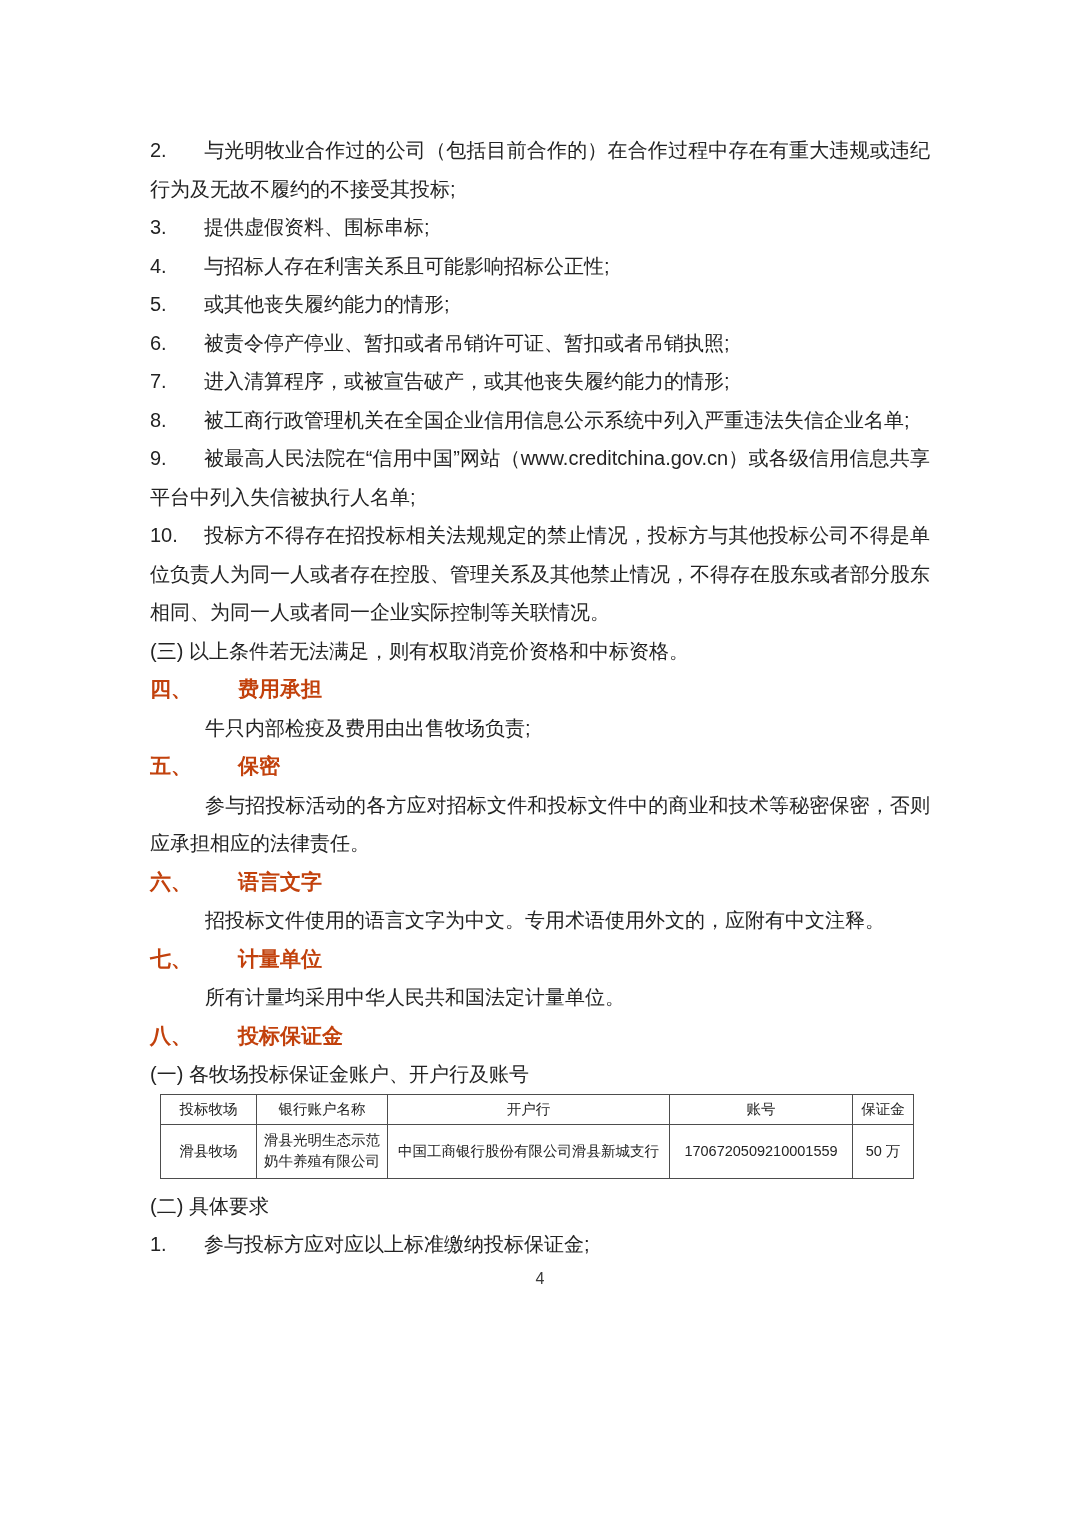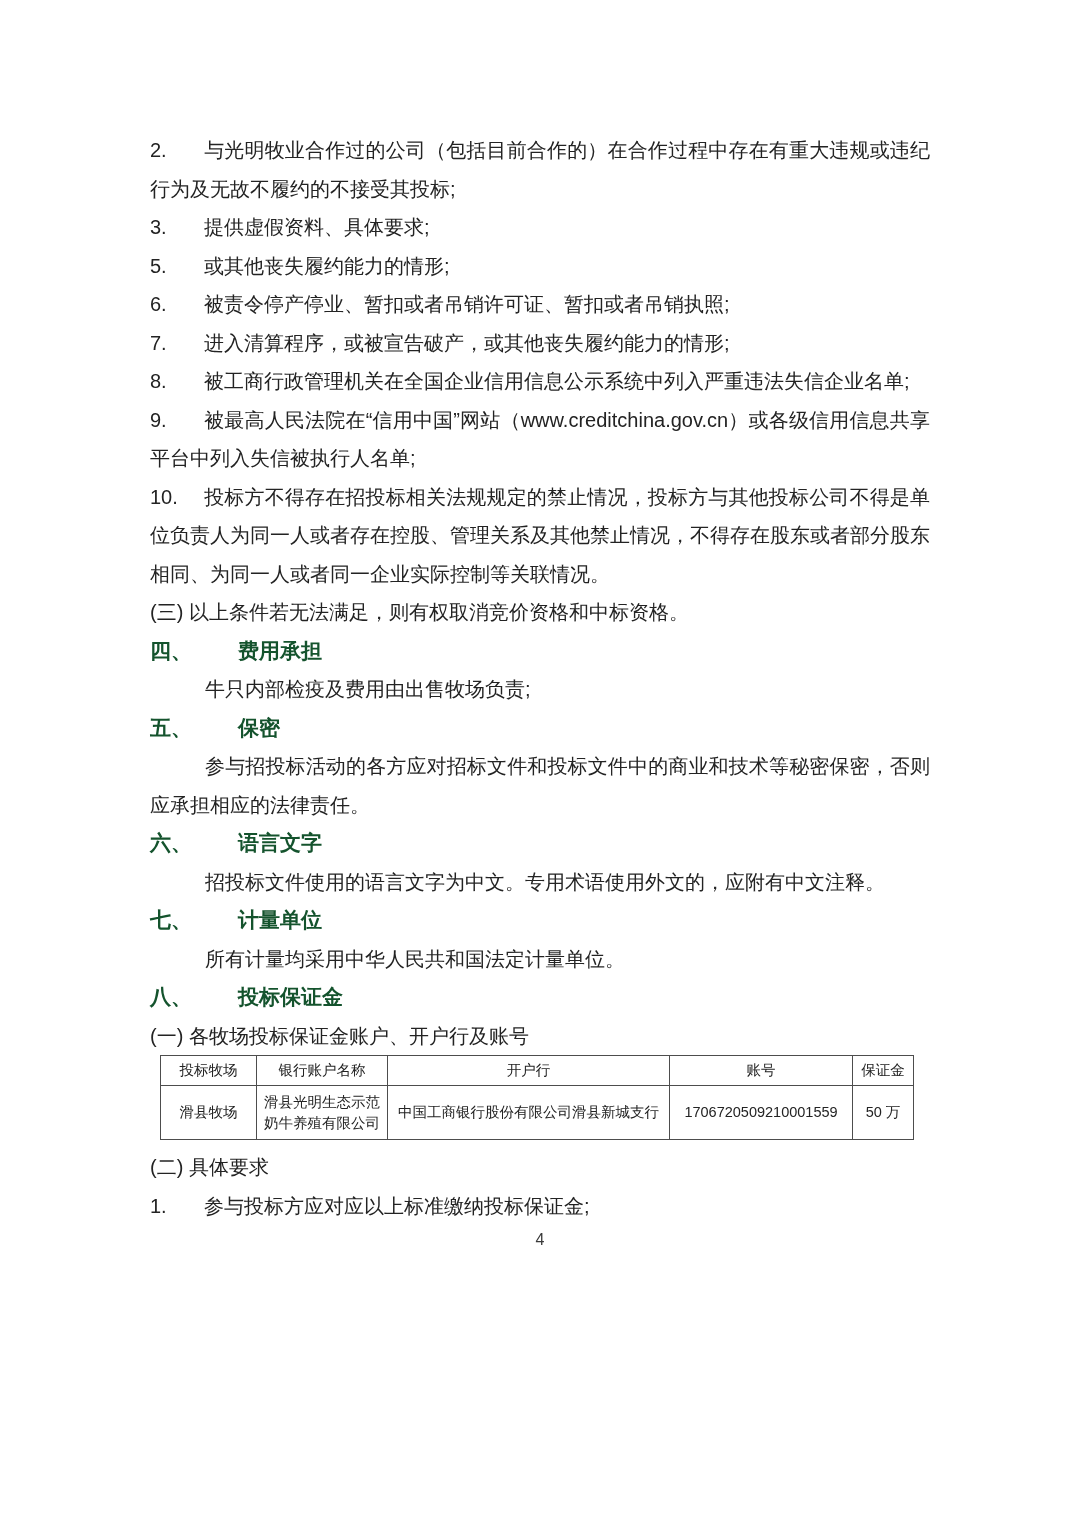--- a/index.html
+++ b/index.html
@@ -25,21 +25,21 @@
   }
   .num {
     display:inline-block;
     min-width:54px;
   }
   h3.sec {
     margin:0;
     font-size:21px;
     line-height:38.5px;
     font-weight:700;
-    color:#14532d;
+    color:#c2410c;
     text-align:left;
   }
   .sec-num { display:inline-block; min-width:88px; }
   p.indent { text-indent:55px; }
   table.deposit {
     border-collapse:collapse;
     table-layout:fixed;
     width:753px;
     margin:0 0 0 10px;
     font-size:14.5px;
@@ -65,21 +65,22 @@
     color:#3a3a3a;
   }
 </style>
 </head>
 <body>
 
 <div class="page">
   <div class="content">
 
     <p><span class="num">2.</span><span>与光明牧业合作过的公司（包括目前合作的）在合作过程中存在有重大违规或违纪行为及无故不履约的不接受其投标;</span></p>
-    <p><span class="num">3.</span><span>提供虚假资料、具体要求;</span></p>
+    <p><span class="num">3.</span><span>提供虚假资料、围标串标;</span></p>
+    <p><span class="num">4.</span><span>与招标人存在利害关系且可能影响招标公正性;</span></p>
     <p><span class="num">5.</span><span>或其他丧失履约能力的情形;</span></p>
     <p><span class="num">6.</span><span>被责令停产停业、暂扣或者吊销许可证、暂扣或者吊销执照;</span></p>
     <p><span class="num">7.</span><span>进入清算程序，或被宣告破产，或其他丧失履约能力的情形;</span></p>
     <p><span class="num">8.</span><span>被工商行政管理机关在全国企业信用信息公示系统中列入严重违法失信企业名单;</span></p>
     <p><span class="num">9.</span><span>被最高人民法院在“信用中国”网站（www.creditchina.gov.cn）或各级信用信息共享平台中列入失信被执行人名单;</span></p>
     <p><span class="num">10.</span><span>投标方不得存在招投标相关法规规定的禁止情况，投标方与其他投标公司不得是单位负责人为同一人或者存在控股、管理关系及其他禁止情况，不得存在股东或者部分股东相同、为同一人或者同一企业实际控制等关联情况。</span></p>
 
     <p>(三) 以上条件若无法满足，则有权取消竞价资格和中标资格。</p>
 
     <h3 class="sec"><span class="sec-num">四、</span><span>费用承担</span></h3>

